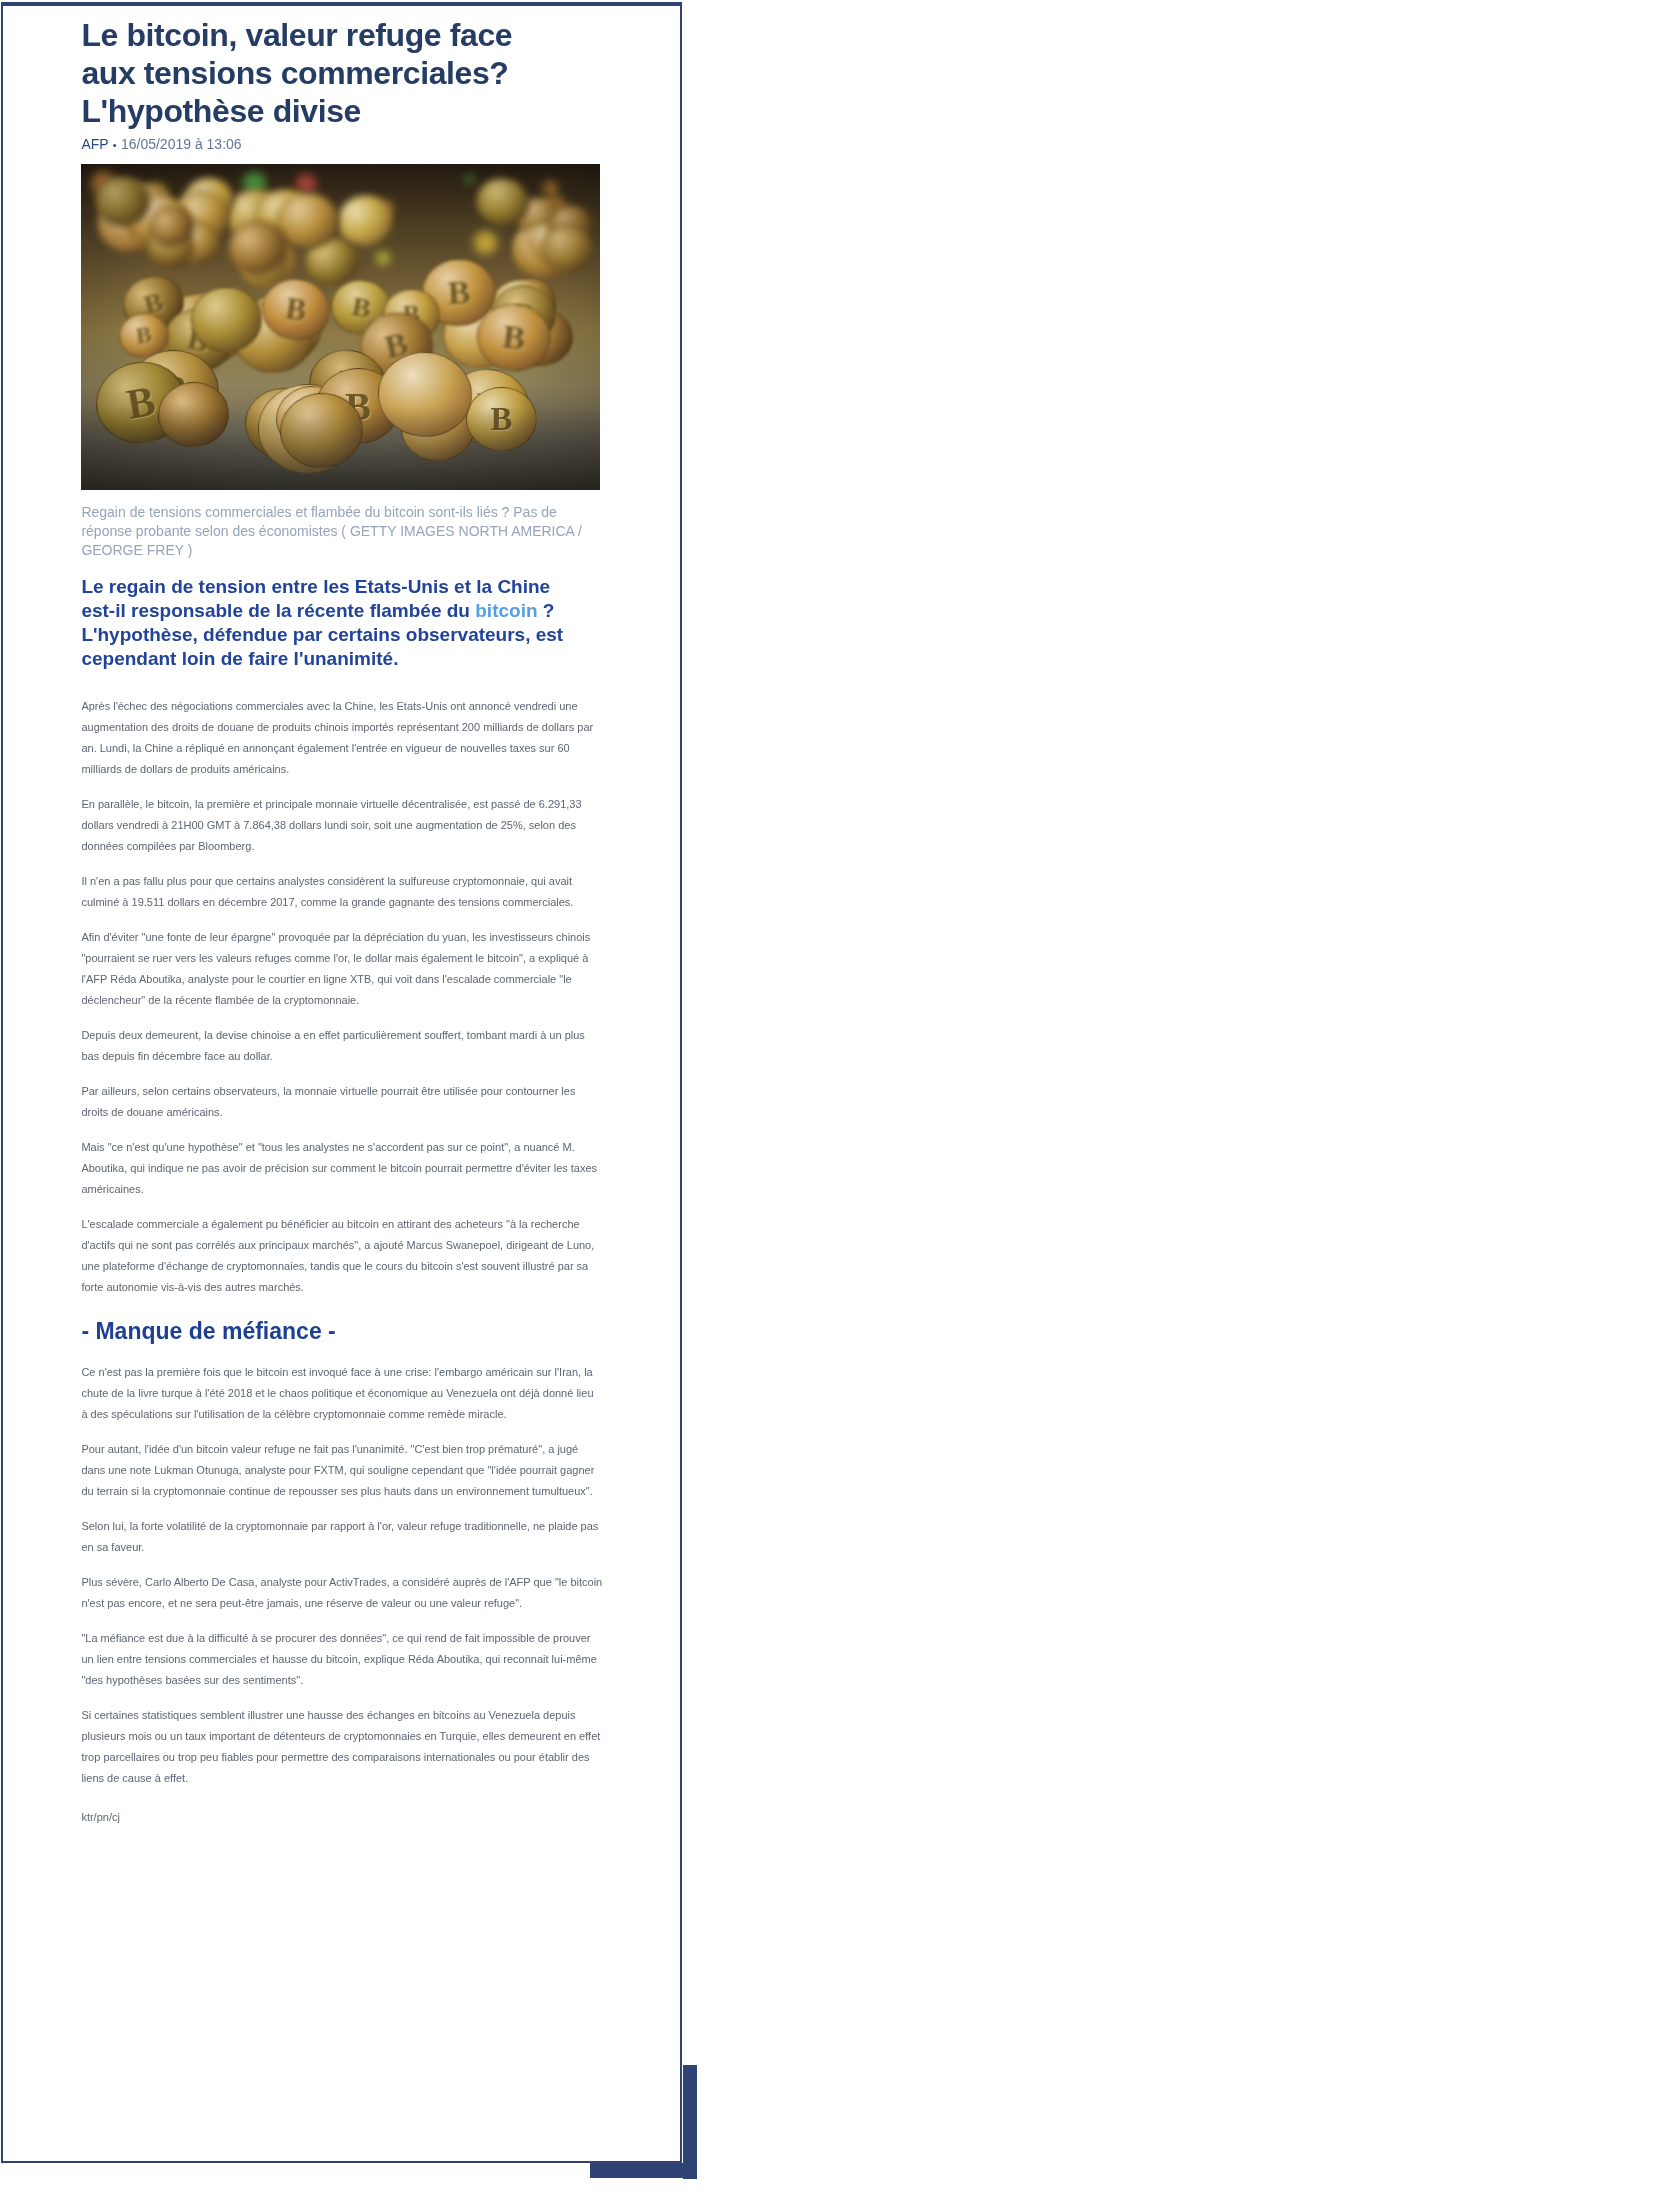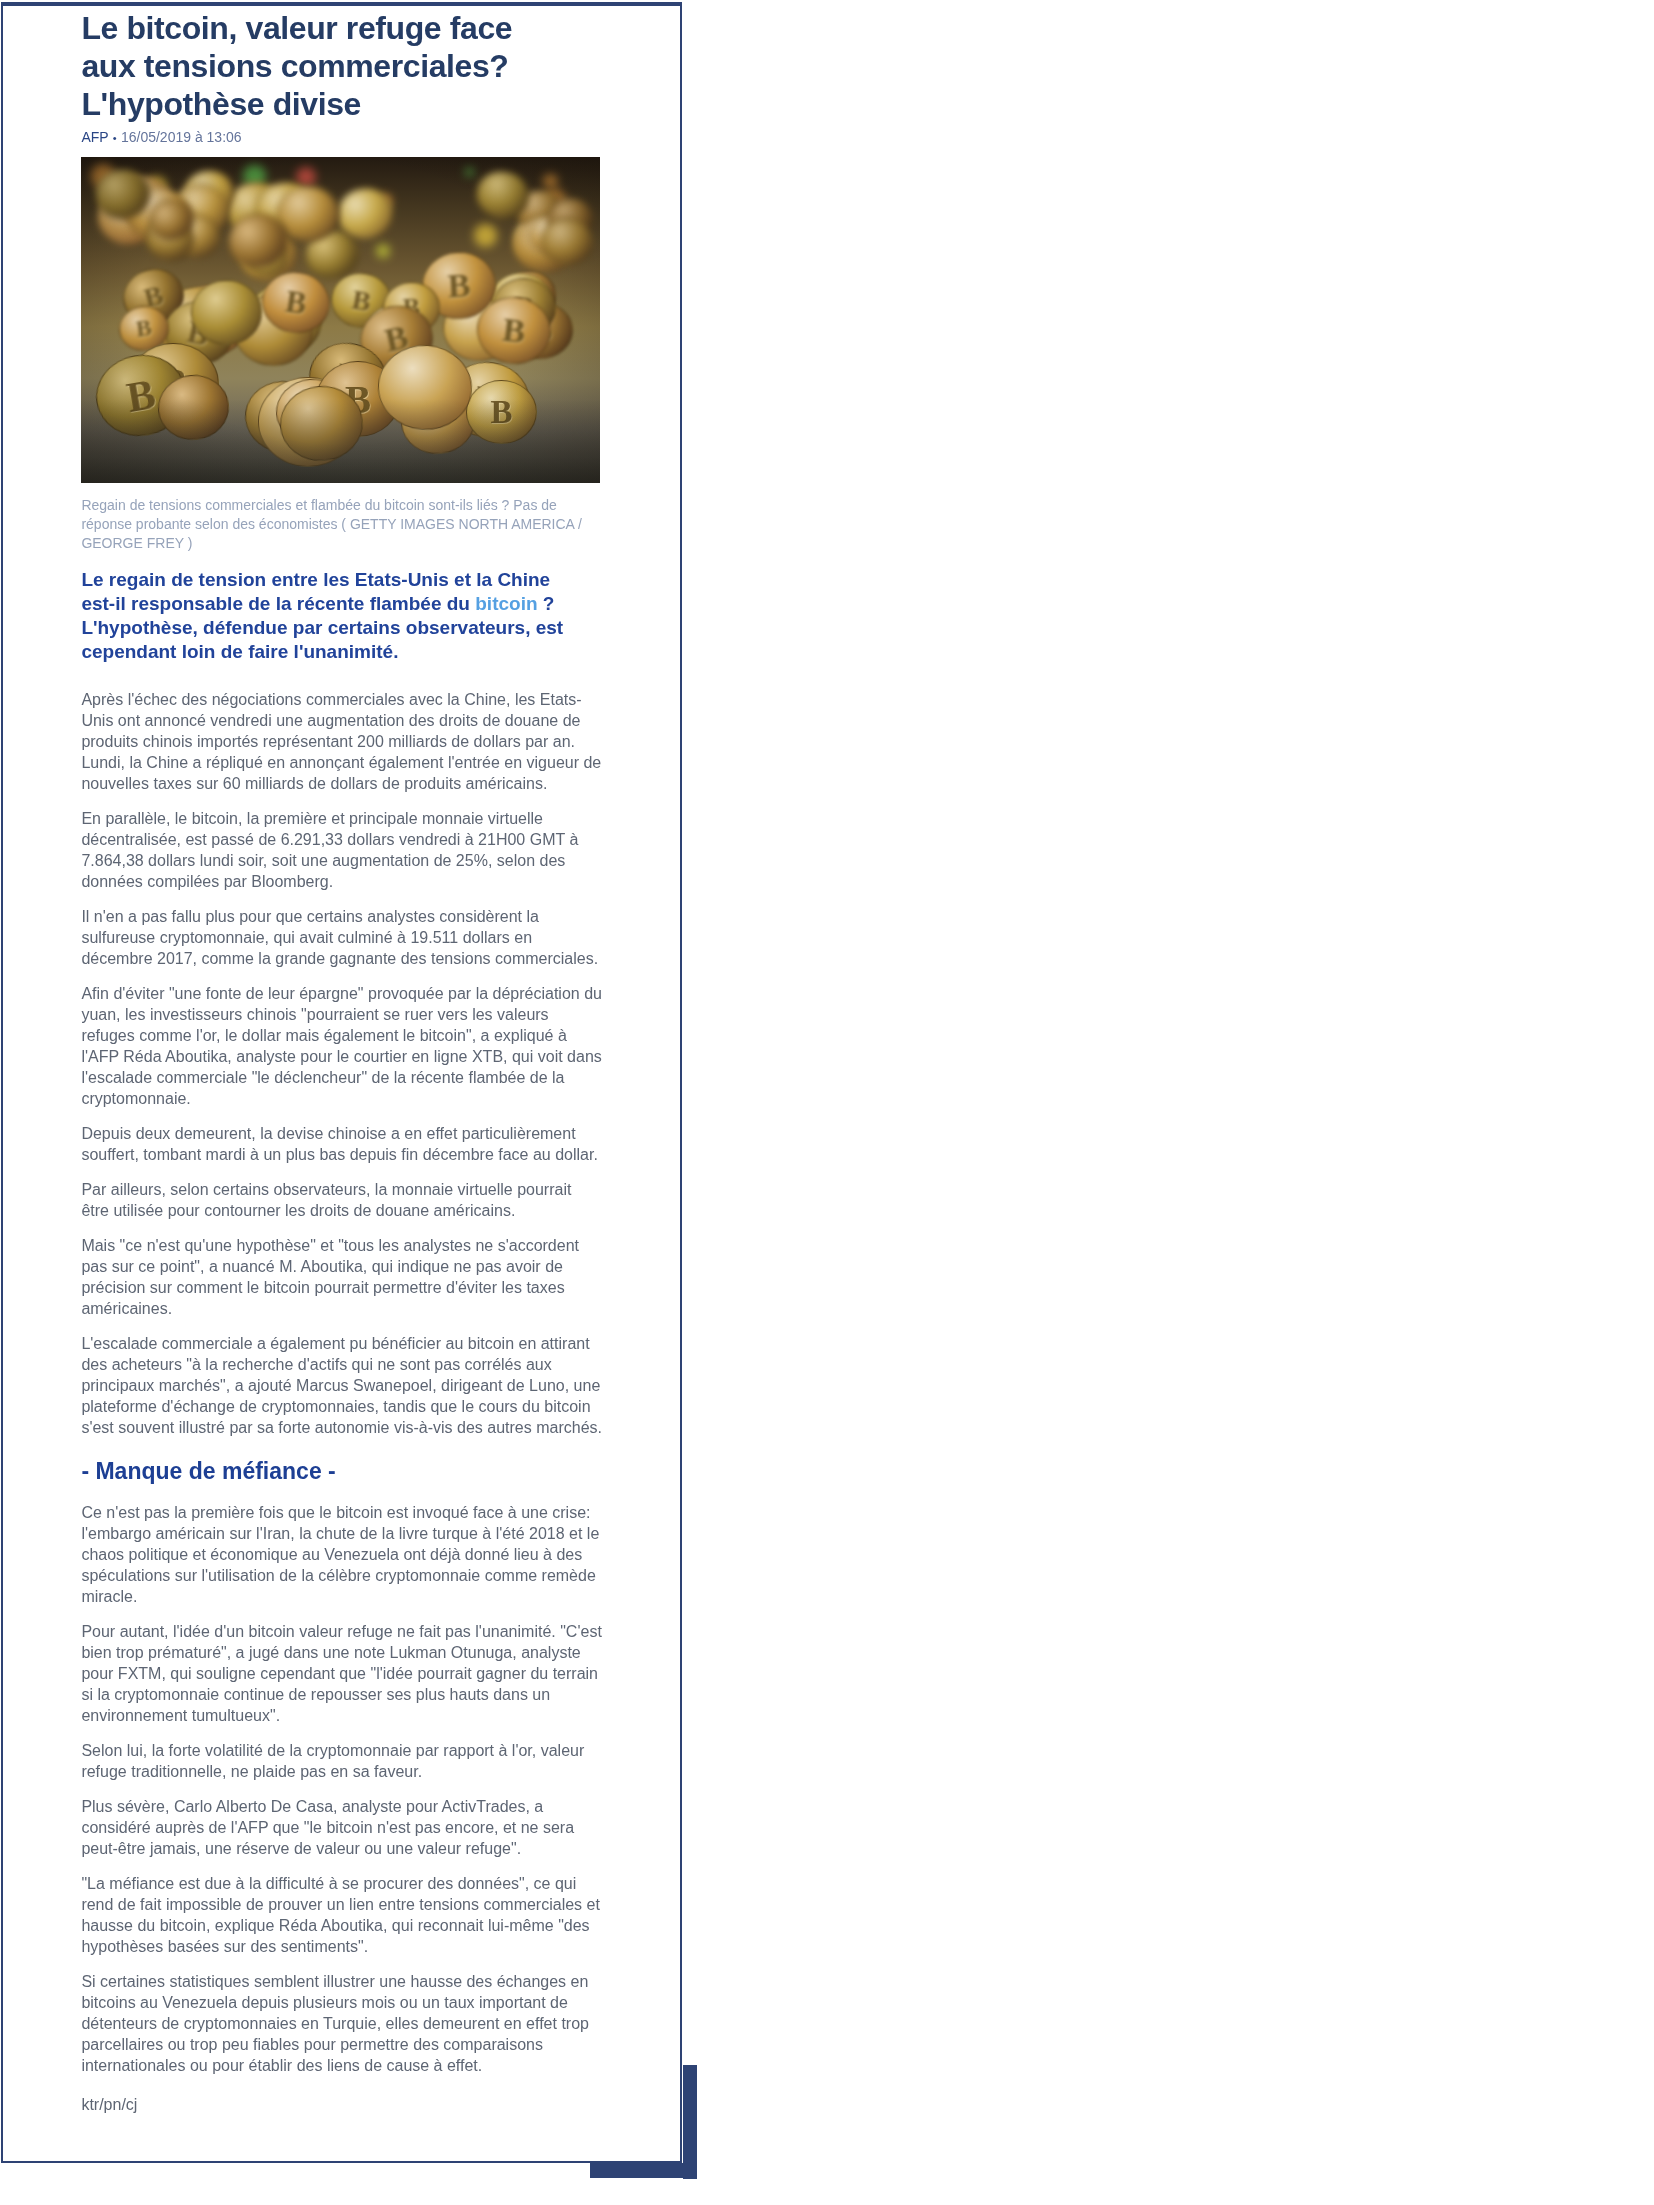--- a/index.html
+++ b/index.html
@@ -2,21 +2,21 @@
 <html style="--navy: #2e4374; --navy2: #2a4685; --title: #253c64; --lead: #21439a; --link: #55a0e2; --body: #5d6573; --caption: #96a3ba; --heading: #1d3f94; --date: #64749b;font-size:11.2px"><head>
 <meta charset="utf-8">
 <style>
   html,body{margin:0;padding:0;background:#ffffff;}
   body{width:1654px;height:2205px;position:relative;font-family:"Liberation Sans",sans-serif;overflow:hidden;}
   .canvas{position:absolute;inset:0;background:#fff;}
 
   .article-card{
     position:absolute;left:1.4px;top:2.1px;width:681px;height:2161px;
     background:#fff;border:2.8px solid var(--navy);border-top-width:4.2px;
-    box-sizing:border-box;padding:3px 78px 0 78px;
+    box-sizing:border-box;padding:10px 78px 0 78px;
   }
 
   h1{
     margin:0;padding:0;color:var(--title);
     font-size:32px;line-height:38px;font-weight:bold;letter-spacing:-0.4px;
     max-width:490px;
   }
   .byline{margin-top:5.6px;font-size:14px;}
   .byline .src{color:var(--navy2);font-weight:normal;text-decoration:none;}
   .byline .sep{color:var(--navy2);margin:0 4.2px;font-size:11.2px;}
@@ -42,21 +42,21 @@
   }
 
   .lead{
     margin:15.4px 0 0 0;max-width:490px;
     color:var(--lead);font-size:19px;line-height:24px;font-weight:bold;
   }
   .lead .link{color:var(--link);text-decoration:none;cursor:pointer;}
 
   .body-text{margin-top:25px;max-width:522px;}
   .body-text p{
-    margin:0 0 14px 0;color:var(--body);font-size:16px;line-height:21px;
+    margin:0 0 14px 0;color:var(--body);font-size:11px;line-height:21px;
   }
   .body-text h2{
     margin:19.6px 0 17px 0;color:var(--heading);font-size:23px;line-height:27px;font-weight:bold;
   }
   .body-text p.signoff{margin-top:18px;}
 
   .decor-v{position:absolute;background:var(--navy);left:683px;top:2065px;width:14px;height:114px;}
   .decor-h{position:absolute;background:var(--navy);left:590px;top:2163px;width:107px;height:15.4px;}
 </style>
 </head>

